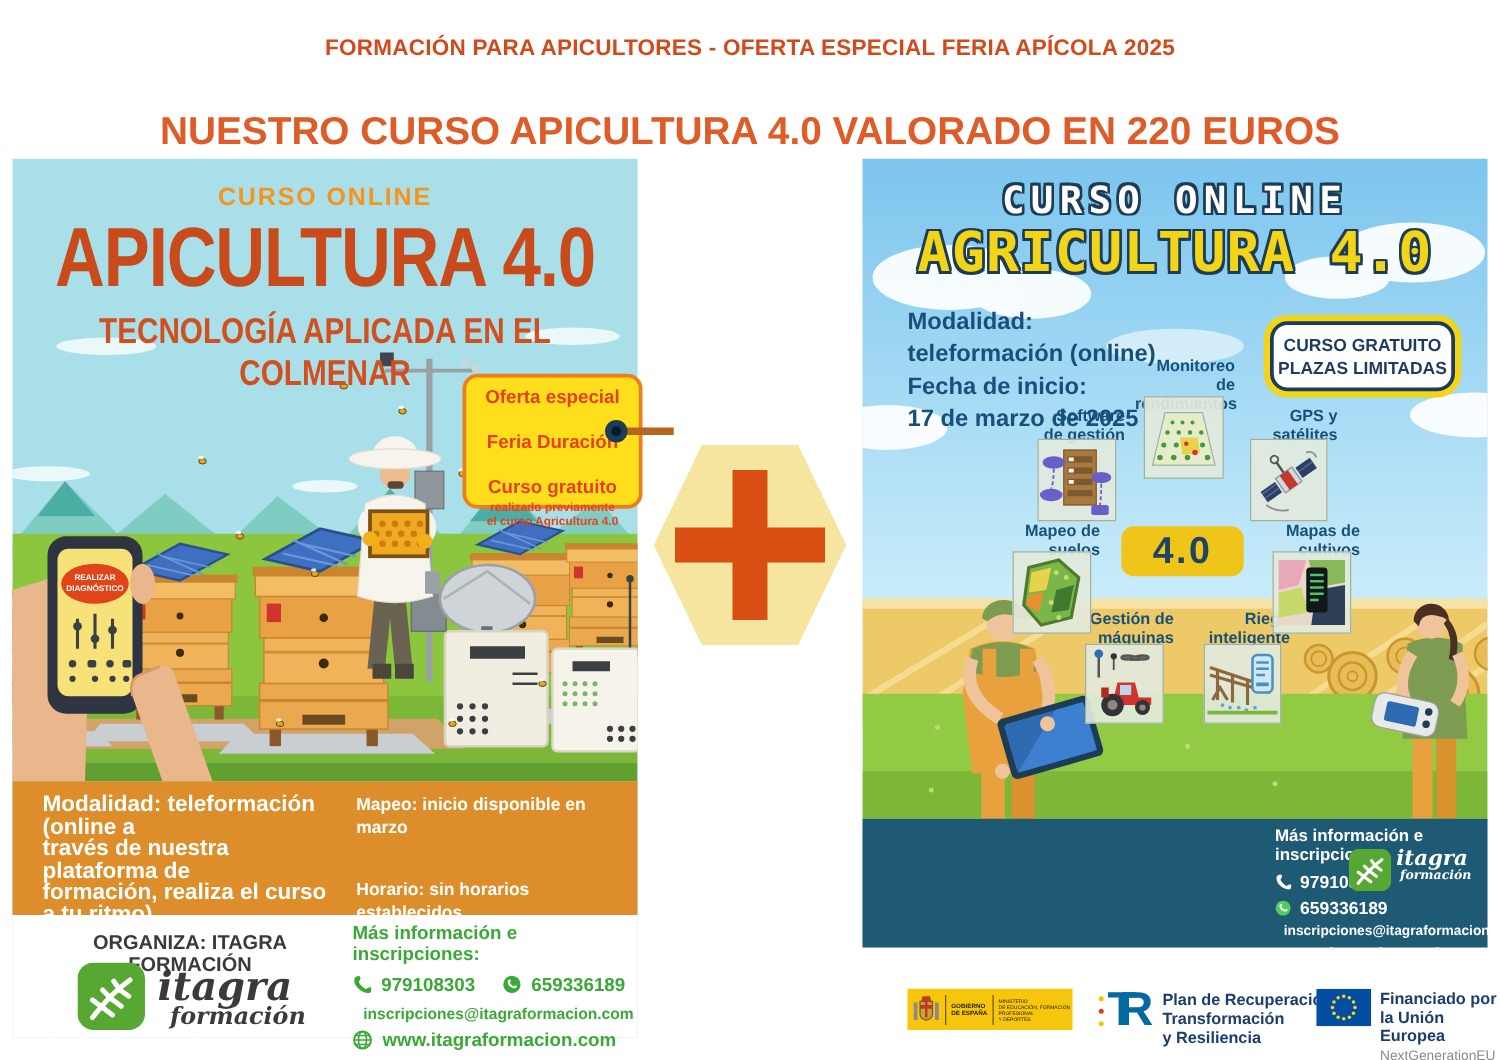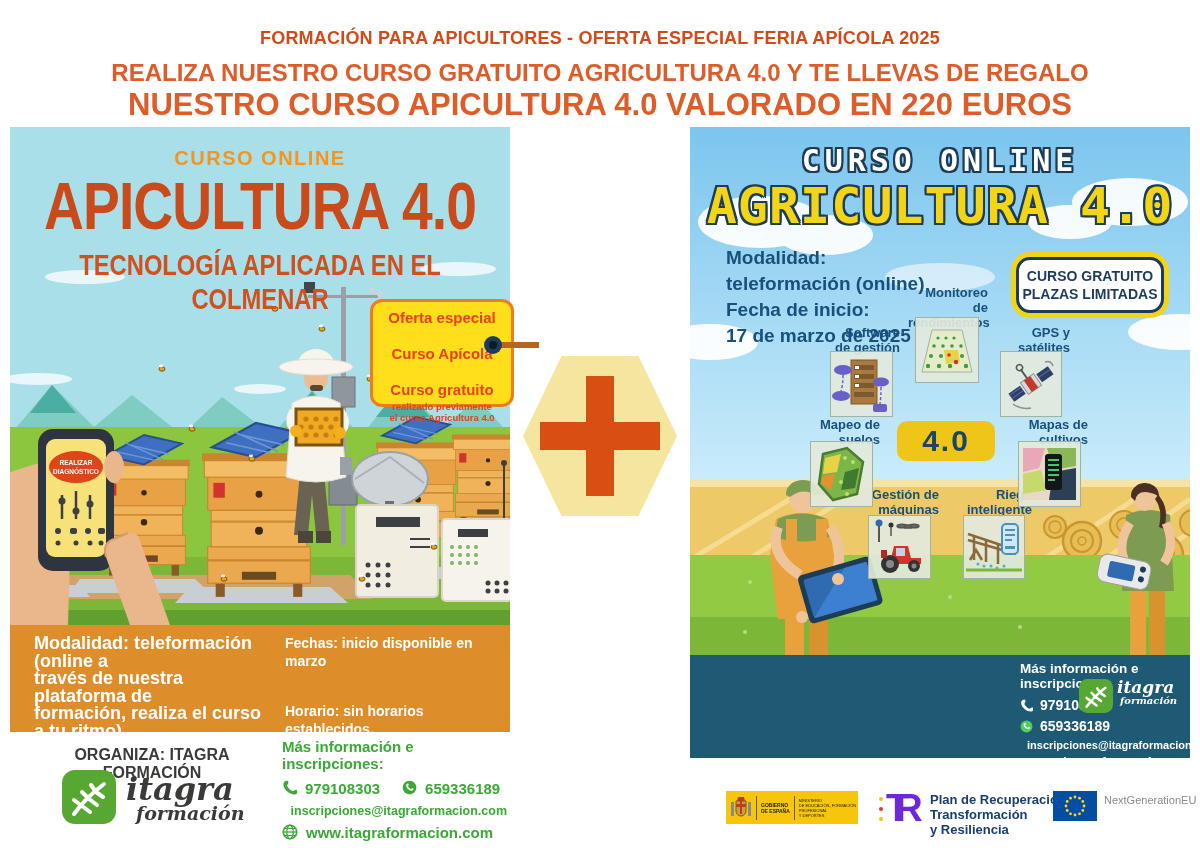--- a/index.html
+++ b/index.html
@@ -37,51 +37,50 @@
            clip-path:polygon(0% 50%,25% 0%,75% 0%,100% 50%,75% 100%,25% 100%);}
   .plusV{left:63px;top:20px;width:28px;height:120px;background:#d94e12;}
   .plusH{left:17px;top:66px;width:120px;height:28px;background:#d94e12;}
 
   
   #rightPoster{left:690px;top:127px;width:500px;height:631px;background:linear-gradient(#7cc5ee,#cfeffb 60%);}
   .rp-kicker{left:0;right:0;top:16px;text-align:center;font-family:"DejaVu Sans Mono",monospace;
              font-weight:bold;font-size:30px;letter-spacing:5px;color:#ffffff;
              text-shadow:-2px 0 #1d3c55,2px 0 #1d3c55,0 -2px #1d3c55,0 2px #1d3c55,2px 2px #1d3c55,-2px -2px #1d3c55,2px -2px #1d3c55,-2px 2px #1d3c55;}
   .rp-title{left:0;right:0;top:50px;text-align:center;font-family:"DejaVu Sans Mono",monospace;
-            font-weight:bold;font-size:50px;letter-spacing:1px;color:#f3d517;
+            font-weight:bold;font-size:44px;letter-spacing:1px;color:#f3d517;
             text-shadow:-2px 0 #1d3c55,2px 0 #1d3c55,0 -2px #1d3c55,0 2px #1d3c55,2px 2px #1d3c55,-2px -2px #1d3c55,2px -2px #1d3c55,-2px 2px #1d3c55;}
   .rp-details{left:36px;top:118px;font-size:19px;line-height:26px;font-weight:bold;color:#17507a;}
   .rp-badge{left:326px;top:130px;width:142px;height:50px;background:#ffffff;border:3px solid #1d3a5f;
             border-radius:14px;box-shadow:0 0 0 5px #f3d517;display:flex;align-items:center;justify-content:center;
             text-align:center;font-weight:bold;font-size:14px;line-height:18px;color:#1d3a5f;}
   .feat-label{position:absolute;text-align:right;font-size:13px;line-height:15px;font-weight:bold;color:#17507a;}
   .feat-box{position:absolute;background:rgba(226,233,220,.92);border:1px solid #9fb3a0;}
   .rp-40{left:207px;top:294px;width:98px;height:40px;background:#f0c519;border-radius:10px;
          display:flex;align-items:center;justify-content:center;font-size:30px;font-weight:bold;color:#1d4464;letter-spacing:2px;}
   .rp-bar{left:0;top:528px;width:500px;height:103px;background:#1e5a73;color:#ffffff;}
   .rp-aud{left:24px;top:12px;width:294px;font-size:16.5px;line-height:21.5px;font-weight:bold;text-align:justify;}
   .w-row{display:flex;align-items:center;gap:7px;font-weight:bold;}
 
   
   .gob{left:726px;top:791px;width:132px;height:33px;background:#f5c60c;display:flex;align-items:center;}
   .gob .txt1{font-size:5px;font-weight:bold;color:#2b2200;line-height:6px;}
   .gob .txt2{font-size:4px;color:#2b2200;line-height:5px;}
   .gob .div{width:1px;height:24px;background:#6b5a00;margin:0 4px;}
-  .tr-logo{left:886px;top:789px;width:40px;height:40px;color:#6d28d9;font-weight:bold;font-size:38px;line-height:38px;}
+  .tr-logo{left:886px;top:789px;width:40px;height:40px;color:#0369a1;font-weight:bold;font-size:38px;line-height:38px;}
   .plan-txt{left:930px;top:792px;font-size:13px;line-height:15px;font-weight:bold;color:#1b3d6e;}
   .eu-txt{left:1104px;top:791px;font-size:13px;line-height:15px;font-weight:bold;color:#1b3d6e;}
   .eu-sub{font-size:11px;color:#8a8a8a;font-weight:normal;margin-top:2px;}
 </style>
 </head>
 <body>
 
 <div id="canvas">
 
   <div class="abs hdr hdr1">FORMACIÓN PARA APICULTORES - OFERTA ESPECIAL FERIA APÍCOLA 2025</div>
-  <div class="abs hdr hdr2">REALIZA NUESTRO CURSO GRATUITO AGRICULTURA 4.0 Y TE LLEVAS DE REGALO</div>
   <div class="abs hdr hdr3">NUESTRO CURSO APICULTURA 4.0 VALORADO EN 220 EUROS</div>
 
   <div id="leftPoster" class="abs">
 
     <svg class="abs" style="left:0;top:0" width="500" height="498" viewBox="0 0 500 498">
       <defs>
         <g id="hiveSym">
           <rect x="12" y="128" width="8" height="14" fill="#8a5a28"></rect>
           <rect x="80" y="128" width="8" height="14" fill="#8a5a28"></rect>
           <rect x="5" y="98" width="90" height="32" fill="#eaa94e" stroke="#c9862f"></rect>
@@ -286,21 +285,21 @@
       </g>
     </svg>
 
     <div class="abs lp-kicker">CURSO ONLINE</div>
     <div class="abs lp-title">APICULTURA 4.0</div>
     <div class="abs lp-sub">TECNOLOGÍA APLICADA EN EL COLMENAR</div>
 
     <div class="abs tag">
       <div style="margin-top:7px;font-size:15px;line-height:18px;">
         <span class="pre"><span>Oferta especial</span><br>
-        <span>Curso Apícola</span><br>
+        <span>Feria Duración</span><br>
         <span>Curso gratuito</span></span>
       </div>
       <div style="font-size:9.5px;line-height:11px;margin-top:2px;">
         <span><span>realizado previamente</span><br>
         <span>el curso Agricultura 4.0</span></span>
       </div>
       <svg class="abs" style="right:-28px;top:30px" width="60" height="26">
         <rect x="18" y="10" width="44" height="6" rx="3" fill="#b5651d"></rect>
         <circle cx="14" cy="13" r="9" fill="#1d3c55"></circle>
           <circle cx="14" cy="13" r="4" fill="#0a1a2a"></circle>
@@ -312,21 +311,21 @@
 DIAGNÓSTICO</div>
 
     <div class="abs lp-band">
       <div class="abs col1 pre">Modalidad: teleformación (online a
 través de nuestra plataforma de
 formación, realiza el curso a tu ritmo)
 Precio: 220 euros (Bonificable por
 FUNDAE), GRATUITO si previamente
 realizas el curso gratuito Agricultura 4.0</div>
       <div class="abs col2">
-        <div class="pre">Fechas: inicio disponible en marzo</div>
+        <div class="pre">Mapeo: inicio disponible en marzo</div>
         <div class="pre" style="margin-top:33px">Horario: sin horarios establecidos,
 contenidos disponbiles las 24 horas.</div>
         <div class="pre" style="margin-top:17px">Duración: 30 horas</div>
       </div>
     </div>
 
     <div class="abs lp-foot">
       <div class="abs organiza">ORGANIZA: ITAGRA FORMACIÓN</div>
       <svg class="abs" style="left:52px;top:38px" width="54" height="54" viewBox="0 0 54 54">
         <rect x="0" y="0" width="54" height="54" rx="13" fill="#56a832"></rect>
@@ -742,16 +741,18 @@
         <circle cx="26.5" cy="22.8" r="1.4"></circle>
         <circle cx="22" cy="24" r="1.4"></circle>
         <circle cx="17.5" cy="22.8" r="1.4"></circle>
       <circle cx="14.2" cy="19.5" r="1.4"></circle>
         <circle cx="13" cy="15" r="1.4"></circle>
         <circle cx="14.2" cy="10.5" r="1.4"></circle>
         <circle cx="17.5" cy="7.2" r="1.4"></circle>
     </g>
   </svg>
   <div class="abs eu-txt">
+    <div class="pre">Financiado por
+la Unión Europea</div>
     <div class="eu-sub">NextGenerationEU</div>
   </div>
 
 </div>
 
 </body></html>

